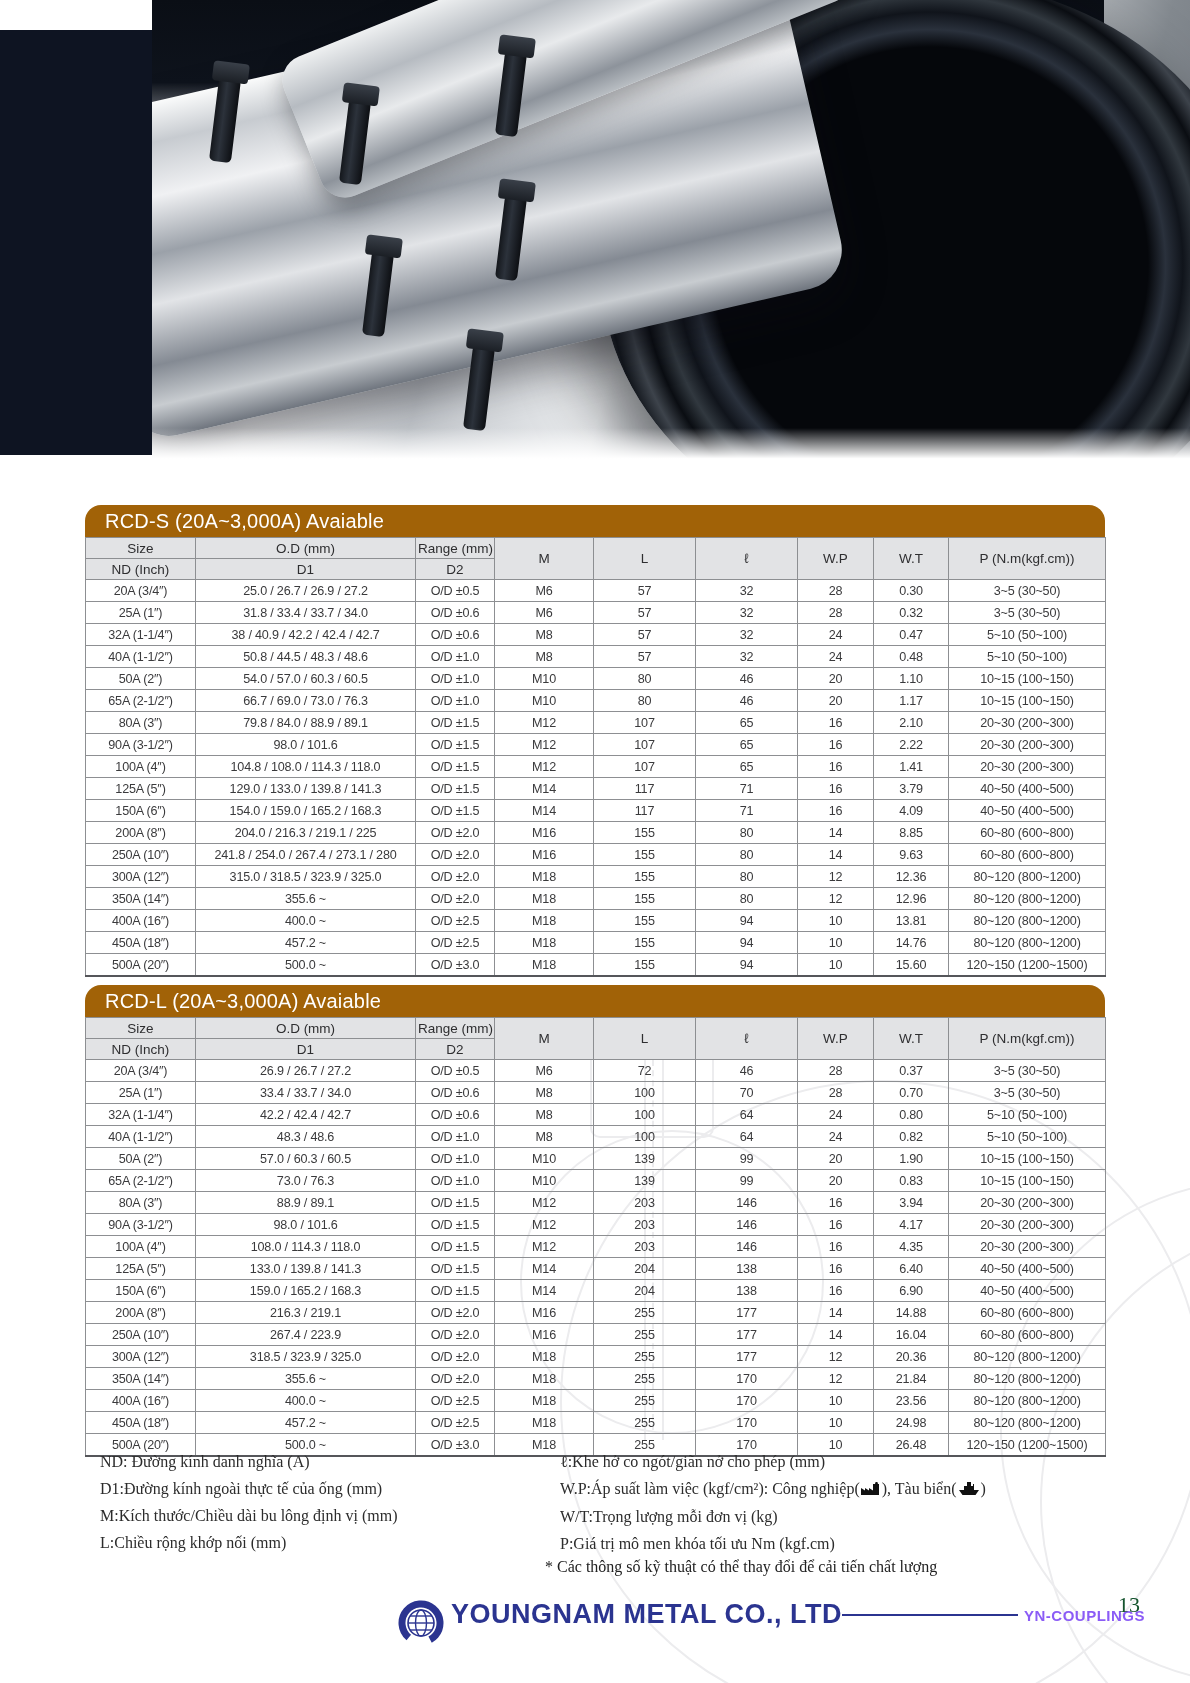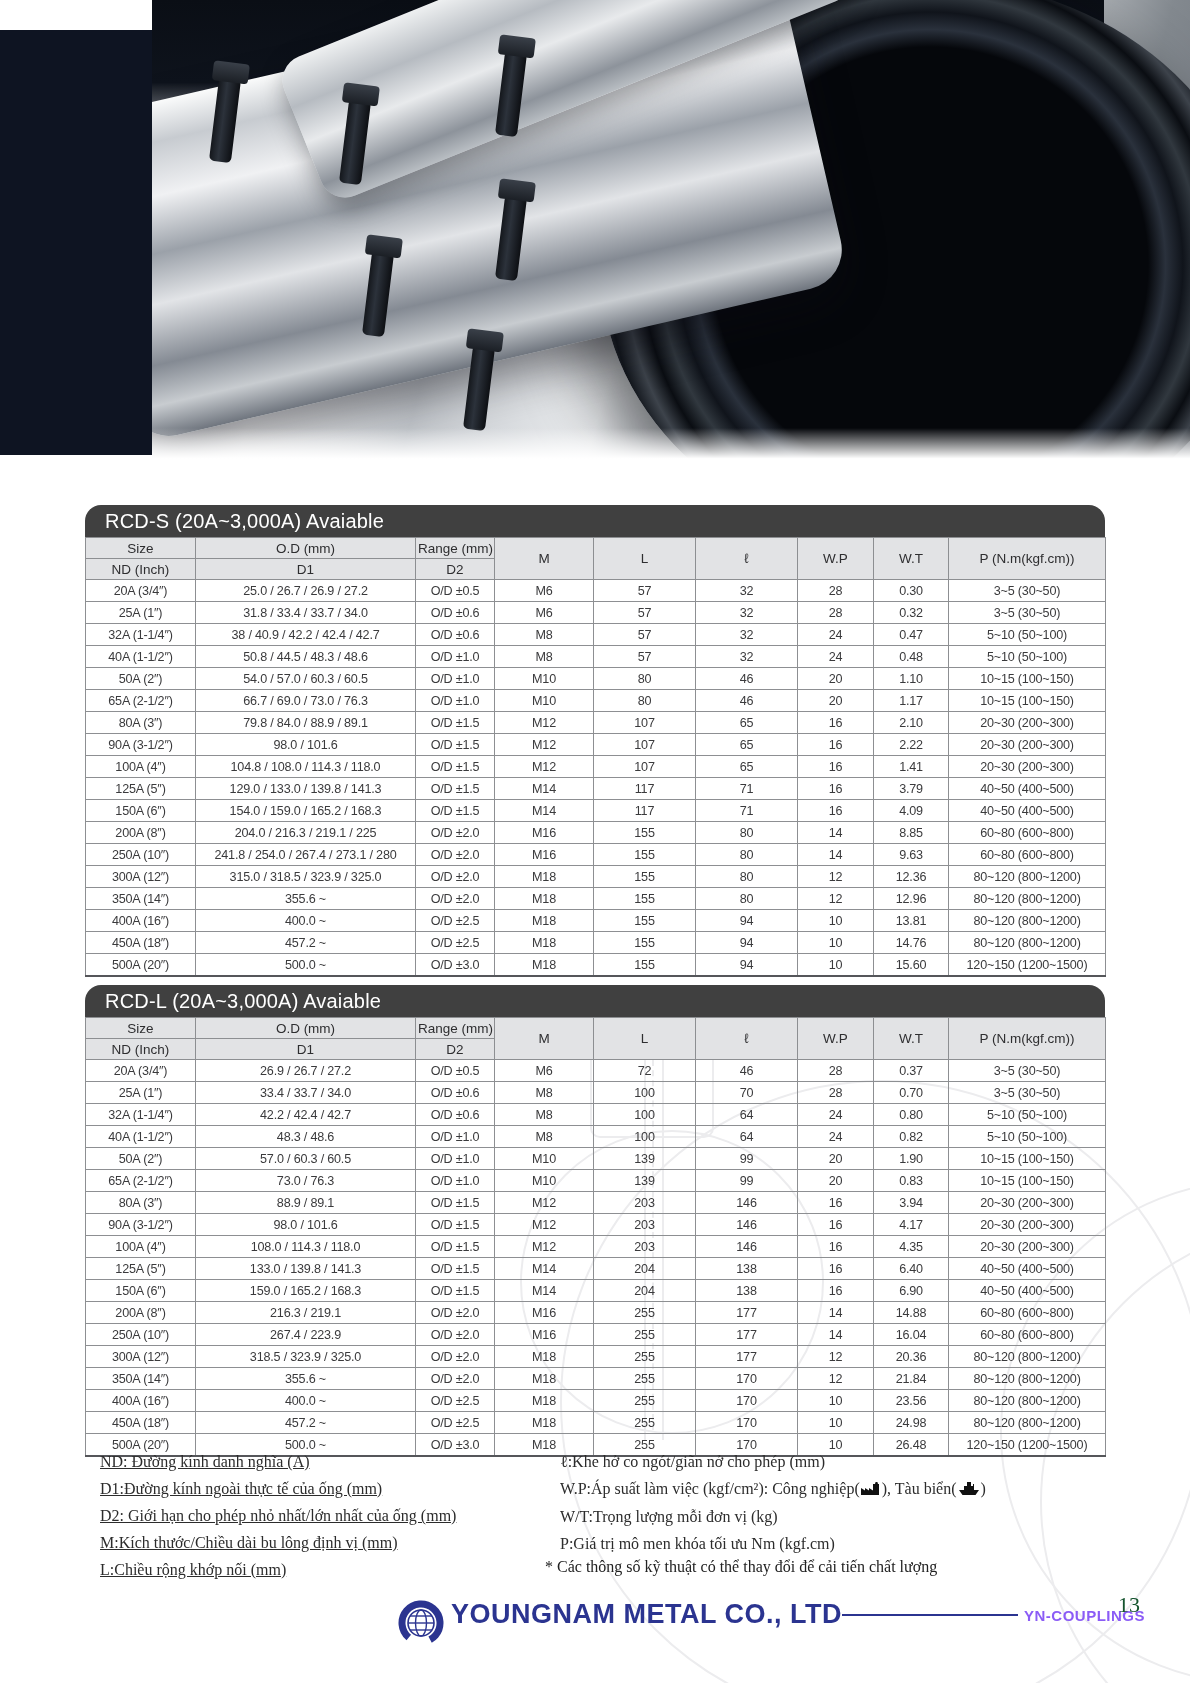--- a/index.html
+++ b/index.html
@@ -35,35 +35,35 @@
     box-shadow:-30px 10px 60px rgba(5,7,11,.5); }
   .bolt { position:absolute; width:22px; height:84px; border-radius:5px; transform:rotate(7deg);
     background:linear-gradient(90deg,#14171c,#2c323b 40%,#0d0f13); }
   .bolt:before { content:""; position:absolute; left:-7px; top:-16px; width:36px; height:20px;
     border-radius:4px; background:linear-gradient(180deg,#3a4049,#1b1f25); }
   .photo-fade { position:absolute; left:0; bottom:0; width:100%; height:34px;
     background:linear-gradient(180deg,rgba(255,255,255,0),#ffffff 90%); }
 
   
   .tables { position:absolute; left:85px; top:505px; width:1020px; z-index:2; }
-  .table-title { height:32px; border-radius:16px 16px 0 0; background:#404040; color:#ffffff;
+  .table-title { height:32px; border-radius:16px 16px 0 0; background:#a16207; color:#ffffff;
     font-size:20px; letter-spacing:.2px; display:flex; align-items:center; padding-left:20px;
     box-sizing:border-box; }
   .spec-table { width:1020px; border-collapse:collapse; table-layout:fixed;
     border-bottom:2px solid #55565a; }
   .spec-table th, .spec-table td { border:1px solid #8d8f92; text-align:center; padding:0 2px;
     overflow:hidden; white-space:nowrap; }
   .spec-table thead th { background:#e2e3e5; font-weight:400; font-size:13.5px; color:#2e2e30; height:20px; }
   .spec-table td { background:transparent; font-size:12.6px; color:#3a3a3c; height:21px; letter-spacing:-0.2px; }
   .gap { height:8px; }
 
   
   .notes { position:absolute; z-index:2; font-family:"Liberation Serif", serif; font-size:16px;
     color:#2c2c2c; line-height:27px; }
-  .notes-left  { left:100px; top:1448px;text-decoration:underline; }
+  .notes-left  { left:100px; top:1448px; }
   .notes-right { left:560px; top:1448px; }
   .note-icon { display:inline-block; vertical-align:-1px; margin:0 1px; }
   .disclaimer { position:absolute; left:545px; top:1558px; z-index:2;
     font-family:"Liberation Serif", serif; font-size:16px; color:#222; }
 
   
   .footer-logo { position:absolute; left:398px; top:1600px; z-index:2; display:flex; align-items:flex-start; }
   .logo-globe { width:46px; height:46px; margin-right:7px; }
   .logo-text-block { display:flex; flex-direction:row; }
   .logo-company { color:#2b3490; font-size:27px; font-weight:bold; letter-spacing:.5px; line-height:28px; }
@@ -575,21 +575,20 @@
               <td>120~150 (1200~1500)</td>
             </tr>
           </tbody>
       </table>
     </section>
   </div>
 
   <div class="notes notes-left">
     <div>ND: Đường kính danh nghĩa (A)</div>
     <div>D1:Đường kính ngoài thực tế của ống (mm)</div>
-    <div>D2: Giới hạn cho phép nhỏ nhất/lớn nhất của ống (mm)</div>
     <div>M:Kích thước/Chiều dài bu lông định vị (mm)</div>
     <div>L:Chiều rộng khớp nối (mm)</div>
   </div>
 
   <div class="notes notes-right">
     <div>ℓ:Khe hở co ngót/giãn nở cho phép (mm)</div>
     <div>
       <span>W.P:Áp suất làm việc (kgf/cm²): Công nghiệp(</span><span class="note-icon"><svg width="20" height="13" viewBox="0 0 20 13">
             <path d="M0 13 V6 l4 2.6 V6 l4 2.6 V6 l4 2.6 V2 h2 l.6 -2 h1.8 l.6 2 h1 v11 z" fill="#111"></path>
           </svg></span><span>), Tàu biển(</span><span class="note-icon"><svg width="22" height="13" viewBox="0 0 22 13">

